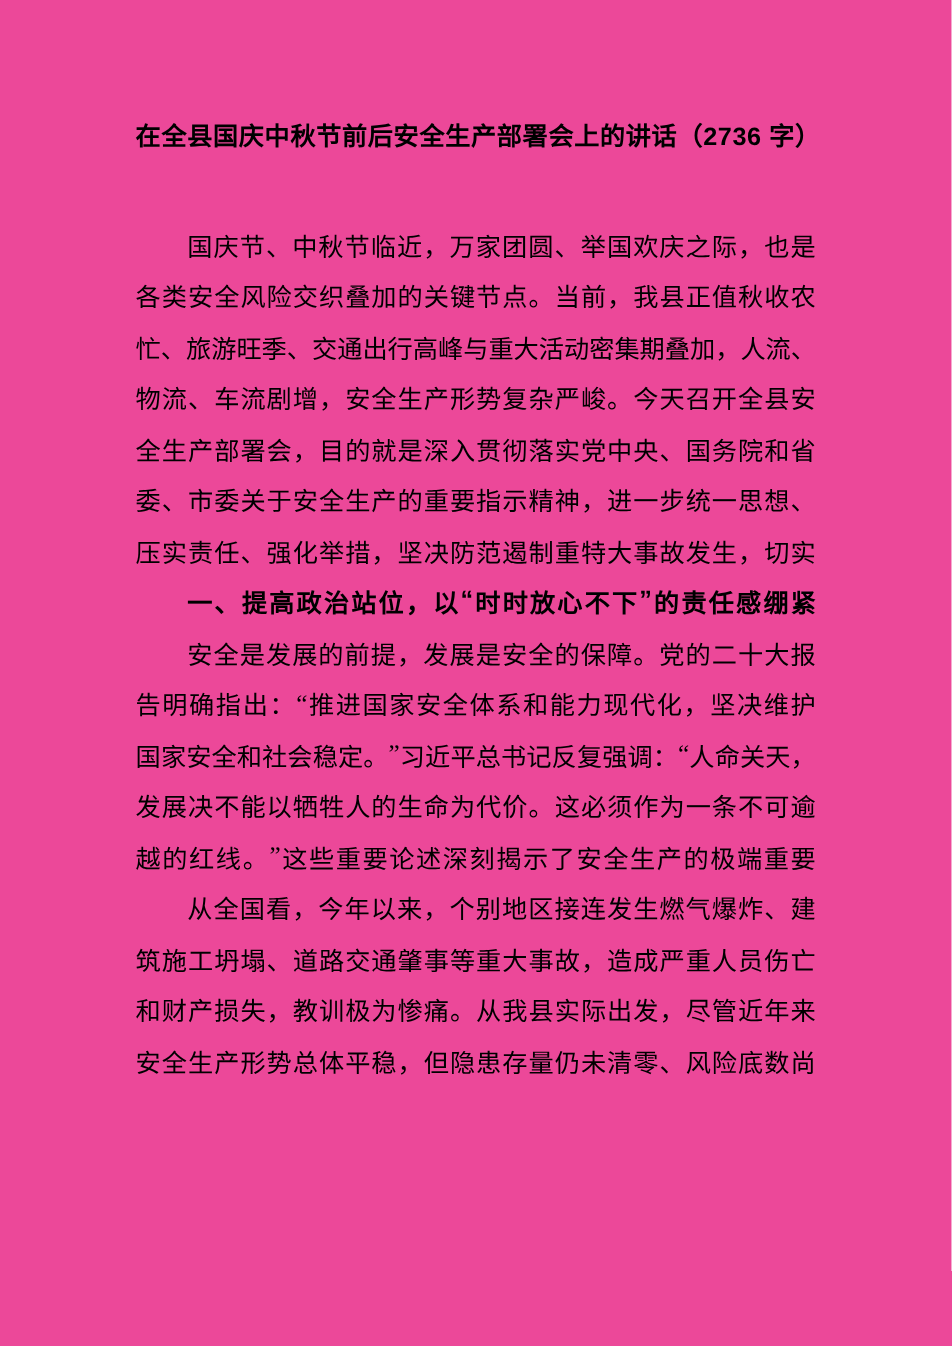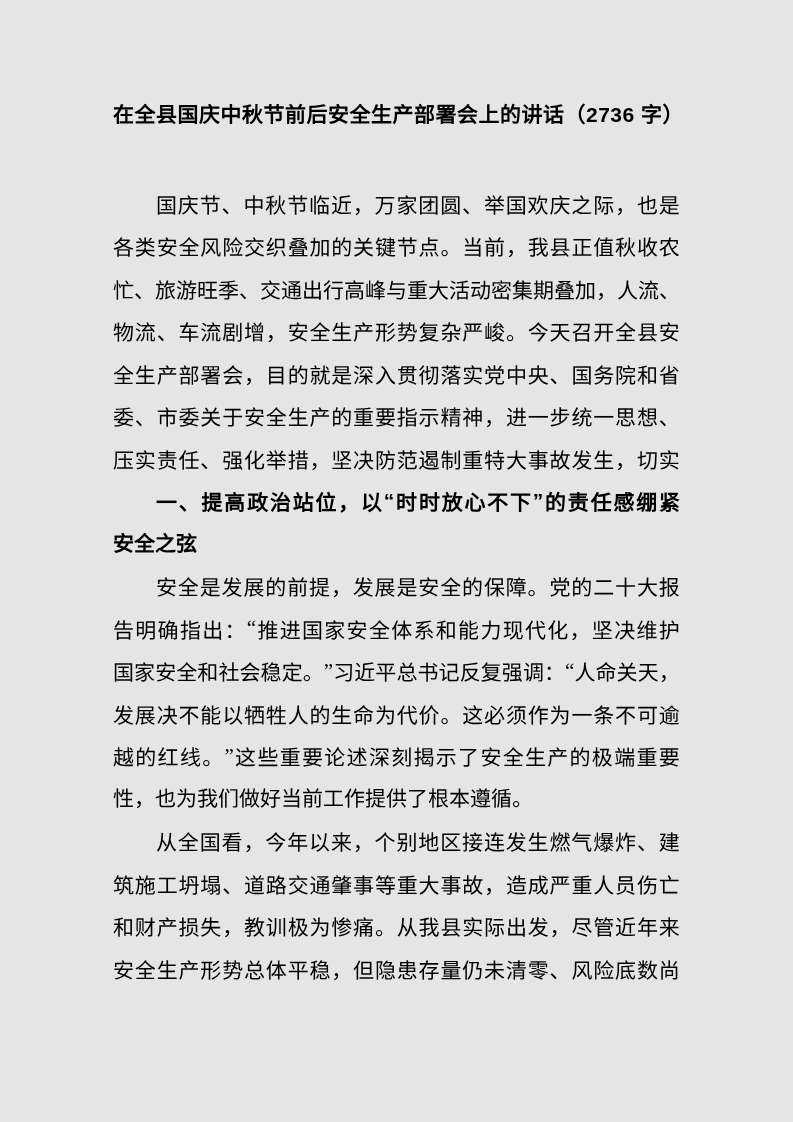--- a/index.html
+++ b/index.html
@@ -6,21 +6,21 @@
     margin: 0;
     padding: 0;
     background: #ffffff;
   }
   .page {
     position: relative;
     width: 793px;
     height: 1122px;
     box-sizing: border-box;
     padding: 94px 113px 0 113px;
-    background: #e5e5e5;
+    background: #ec4899;
     color: #000000;
     overflow: hidden;
   }
   .doc-title {
     margin: 0 0 46px 0;
     font-family: "Liberation Sans", sans-serif;
     font-weight: 700;
     font-size: 21px;
     line-height: 42.5px;
     height: 42.5px;
@@ -66,30 +66,28 @@
     <div class="jline body-text"><span>各</span><span>类</span><span>安</span><span>全</span><span>风</span><span>险</span><span>交</span><span>织</span><span>叠</span><span>加</span><span>的</span><span>关</span><span>键</span><span>节</span><span>点</span><span>。</span><span>当</span><span>前</span><span>，</span><span>我</span><span>县</span><span>正</span><span>值</span><span>秋</span><span>收</span><span>农</span></div>
     <div class="jline body-text"><span>忙</span><span>、</span><span>旅</span><span>游</span><span>旺</span><span>季</span><span>、</span><span>交</span><span>通</span><span>出</span><span>行</span><span>高</span><span>峰</span><span>与</span><span>重</span><span>大</span><span>活</span><span>动</span><span>密</span><span>集</span><span>期</span><span>叠</span><span>加</span><span>，</span><span>人</span><span>流</span><span>、</span></div>
     <div class="jline body-text"><span>物</span><span>流</span><span>、</span><span>车</span><span>流</span><span>剧</span><span>增</span><span>，</span><span>安</span><span>全</span><span>生</span><span>产</span><span>形</span><span>势</span><span>复</span><span>杂</span><span>严</span><span>峻</span><span>。</span><span>今</span><span>天</span><span>召</span><span>开</span><span>全</span><span>县</span><span>安</span></div>
     <div class="jline body-text"><span>全</span><span>生</span><span>产</span><span>部</span><span>署</span><span>会</span><span>，</span><span>目</span><span>的</span><span>就</span><span>是</span><span>深</span><span>入</span><span>贯</span><span>彻</span><span>落</span><span>实</span><span>党</span><span>中</span><span>央</span><span>、</span><span>国</span><span>务</span><span>院</span><span>和</span><span>省</span></div>
     <div class="jline body-text"><span>委</span><span>、</span><span>市</span><span>委</span><span>关</span><span>于</span><span>安</span><span>全</span><span>生</span><span>产</span><span>的</span><span>重</span><span>要</span><span>指</span><span>示</span><span>精</span><span>神</span><span>，</span><span>进</span><span>一</span><span>步</span><span>统</span><span>一</span><span>思</span><span>想</span><span>、</span></div>
     <div class="jline body-text"><span>压</span><span>实</span><span>责</span><span>任</span><span>、</span><span>强</span><span>化</span><span>举</span><span>措</span><span>，</span><span>坚</span><span>决</span><span>防</span><span>范</span><span>遏</span><span>制</span><span>重</span><span>特</span><span>大</span><span>事</span><span>故</span><span>发</span><span>生</span><span>，</span><span>切</span><span>实</span></div>
   </section>
 
   <section>
     <div class="jline heading-text indent"><span>一</span><span>、</span><span>提</span><span>高</span><span>政</span><span>治</span><span>站</span><span>位</span><span>，</span><span>以</span><span>“</span><span>时</span><span>时</span><span>放</span><span>心</span><span>不</span><span>下</span><span>”</span><span>的</span><span>责</span><span>任</span><span>感</span><span>绷</span><span>紧</span></div>
-    <div class="endline heading-text">安全之弦</div>
   </section>
 
   <section>
     <div class="jline body-text indent"><span>安</span><span>全</span><span>是</span><span>发</span><span>展</span><span>的</span><span>前</span><span>提</span><span>，</span><span>发</span><span>展</span><span>是</span><span>安</span><span>全</span><span>的</span><span>保</span><span>障</span><span>。</span><span>党</span><span>的</span><span>二</span><span>十</span><span>大</span><span>报</span></div>
     <div class="jline body-text"><span>告</span><span>明</span><span>确</span><span>指</span><span>出</span><span>：</span><span>“</span><span>推</span><span>进</span><span>国</span><span>家</span><span>安</span><span>全</span><span>体</span><span>系</span><span>和</span><span>能</span><span>力</span><span>现</span><span>代</span><span>化</span><span>，</span><span>坚</span><span>决</span><span>维</span><span>护</span></div>
     <div class="jline body-text"><span>国</span><span>家</span><span>安</span><span>全</span><span>和</span><span>社</span><span>会</span><span>稳</span><span>定</span><span>。</span><span>”</span><span>习</span><span>近</span><span>平</span><span>总</span><span>书</span><span>记</span><span>反</span><span>复</span><span>强</span><span>调</span><span>：</span><span>“</span><span>人</span><span>命</span><span>关</span><span>天</span><span>，</span></div>
     <div class="jline body-text"><span>发</span><span>展</span><span>决</span><span>不</span><span>能</span><span>以</span><span>牺</span><span>牲</span><span>人</span><span>的</span><span>生</span><span>命</span><span>为</span><span>代</span><span>价</span><span>。</span><span>这</span><span>必</span><span>须</span><span>作</span><span>为</span><span>一</span><span>条</span><span>不</span><span>可</span><span>逾</span></div>
     <div class="jline body-text"><span>越</span><span>的</span><span>红</span><span>线</span><span>。</span><span>”</span><span>这</span><span>些</span><span>重</span><span>要</span><span>论</span><span>述</span><span>深</span><span>刻</span><span>揭</span><span>示</span><span>了</span><span>安</span><span>全</span><span>生</span><span>产</span><span>的</span><span>极</span><span>端</span><span>重</span><span>要</span></div>
-    <div class="endline body-text">性，也为我们做好当前工作提供了根本遵循。</div>
   </section>
 
   <section>
     <div class="jline body-text indent"><span>从</span><span>全</span><span>国</span><span>看</span><span>，</span><span>今</span><span>年</span><span>以</span><span>来</span><span>，</span><span>个</span><span>别</span><span>地</span><span>区</span><span>接</span><span>连</span><span>发</span><span>生</span><span>燃</span><span>气</span><span>爆</span><span>炸</span><span>、</span><span>建</span></div>
     <div class="jline body-text"><span>筑</span><span>施</span><span>工</span><span>坍</span><span>塌</span><span>、</span><span>道</span><span>路</span><span>交</span><span>通</span><span>肇</span><span>事</span><span>等</span><span>重</span><span>大</span><span>事</span><span>故</span><span>，</span><span>造</span><span>成</span><span>严</span><span>重</span><span>人</span><span>员</span><span>伤</span><span>亡</span></div>
     <div class="jline body-text"><span>和</span><span>财</span><span>产</span><span>损</span><span>失</span><span>，</span><span>教</span><span>训</span><span>极</span><span>为</span><span>惨</span><span>痛</span><span>。</span><span>从</span><span>我</span><span>县</span><span>实</span><span>际</span><span>出</span><span>发</span><span>，</span><span>尽</span><span>管</span><span>近</span><span>年</span><span>来</span></div>
     <div class="jline body-text"><span>安</span><span>全</span><span>生</span><span>产</span><span>形</span><span>势</span><span>总</span><span>体</span><span>平</span><span>稳</span><span>，</span><span>但</span><span>隐</span><span>患</span><span>存</span><span>量</span><span>仍</span><span>未</span><span>清</span><span>零</span><span>、</span><span>风</span><span>险</span><span>底</span><span>数</span><span>尚</span></div>
   </section>
 
 </div>

